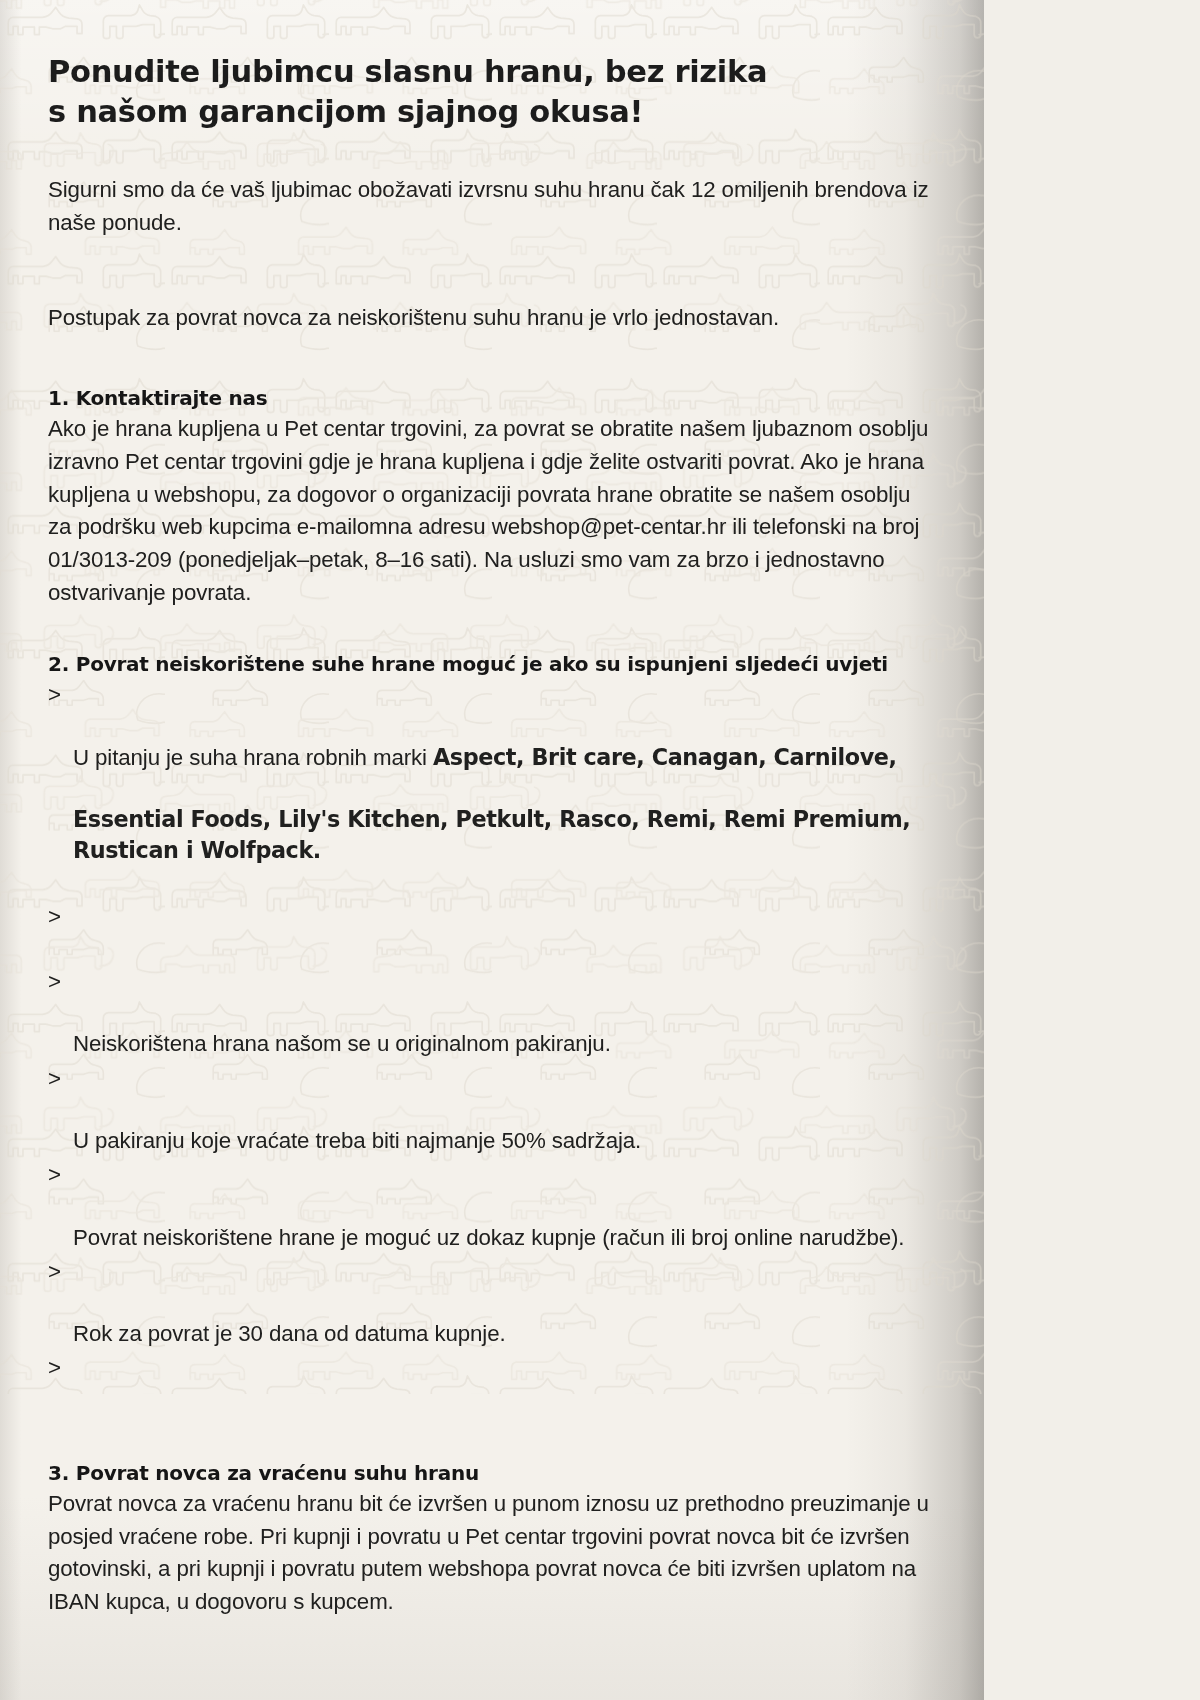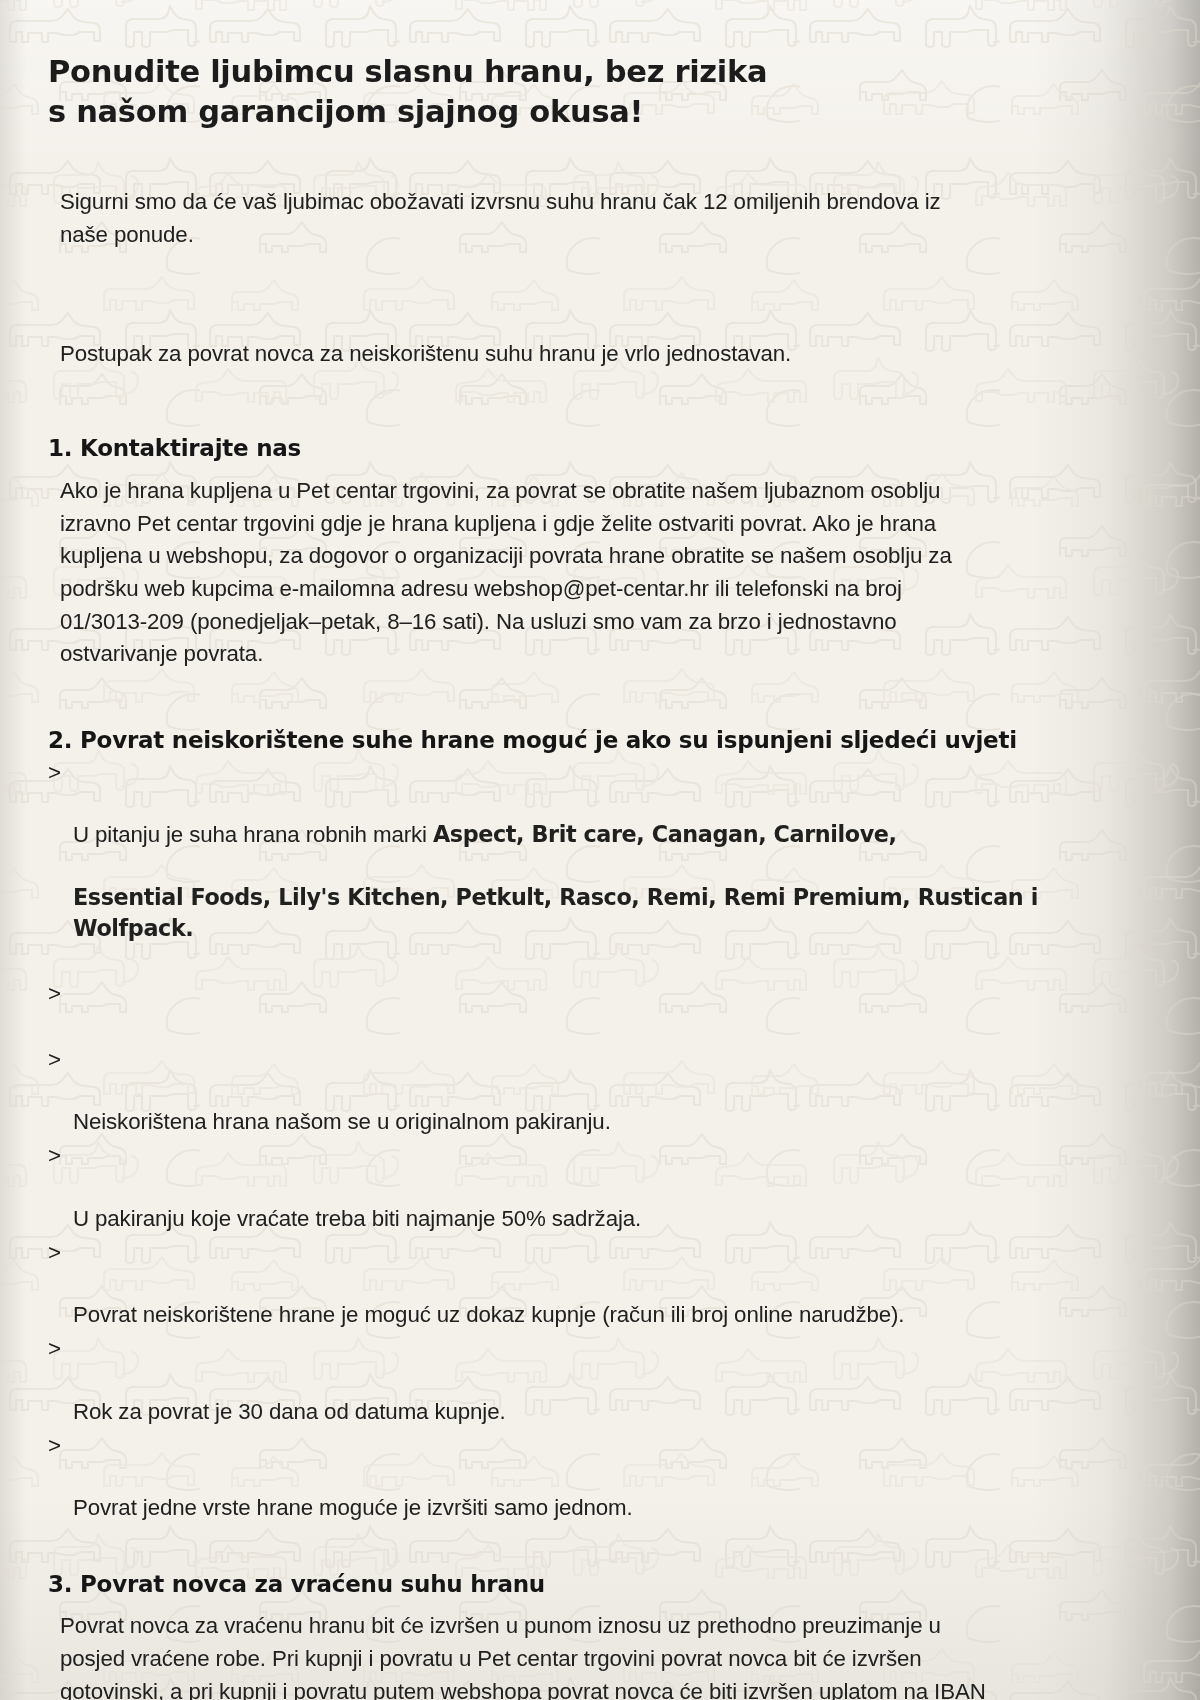--- a/index.html
+++ b/index.html
@@ -9,21 +9,21 @@
   body {
     width: 1200px;
     height: 1700px;
     overflow: hidden;
     font-family: "Liberation Sans", sans-serif;
     background: #f2efe9;
   }
 
   #page {
     position: relative;
-    width: 1200px;
+    width: 984px;
     height: 1700px;
     background:
       linear-gradient(90deg,
         rgba(150,145,138,0.22) 0%,
         rgba(255,255,255,0.0) 2.2%,
         rgba(255,255,255,0.0) 86%,
         rgba(150,145,138,0.10) 92%,
         rgba(120,116,110,0.30) 97.5%,
         rgba(90,87,82,0.42) 100%),
       linear-gradient(180deg,
@@ -60,33 +60,33 @@
     margin: 0 0 0 0;
     white-space: pre-line;
     max-width: 980px;
   }
 
   p.body-par {
     font-family: "Liberation Sans", sans-serif;
     font-size: 22.3px;
     line-height: 1.465;
     color: #20201f;
-    margin: 12px;
+    margin: 0;
     letter-spacing: -0.12px;
     max-width: 930px;
   }
 
   .gap-lg { height: 43px; }
   .gap-md { height: 31px; }
   .gap-sec { height: 52px; }
 
   h2.sec-head {
     font-family: "DejaVu Sans", sans-serif;
     font-weight: bold;
-    font-size: 23px;
+    font-size: 20px;
     line-height: 1.25;
     color: #161616;
     margin: 0 0 2px 0;
     letter-spacing: -0.25px;
   }
 
   ul.cond-list {
     list-style: none;
     margin: 2px 0 0 0;
     padding: 0;
@@ -207,21 +207,20 @@
       <li>
         <span class="chev">&gt;</span>
         <span>Povrat neiskorištene hrane je moguć uz dokaz kupnje (račun ili broj online narudžbe).</span>
       </li>
       <li>
         <span class="chev">&gt;</span>
         <span>Rok za povrat je 30 dana od datuma kupnje.</span>
       </li>
       <li>
         <span class="chev">&gt;</span>
-        <span>Povrat jedne vrste hrane moguće je izvršiti samo jednom.</span>
       </li>
     </ul>
 
     <div class="gap-lg"></div>
 
     <h2 class="sec-head">3. Povrat novca za vraćenu suhu hranu</h2>
     <p class="body-par">Povrat novca za vraćenu hranu bit će izvršen u punom iznosu uz prethodno preuzimanje u posjed vraćene robe. Pri kupnji i povratu u Pet centar trgovini povrat novca bit će izvršen gotovinski, a pri kupnji i povratu putem webshopa povrat novca će biti izvršen uplatom na IBAN kupca, u dogovoru s kupcem.</p>
 
   </div>
 </div>

